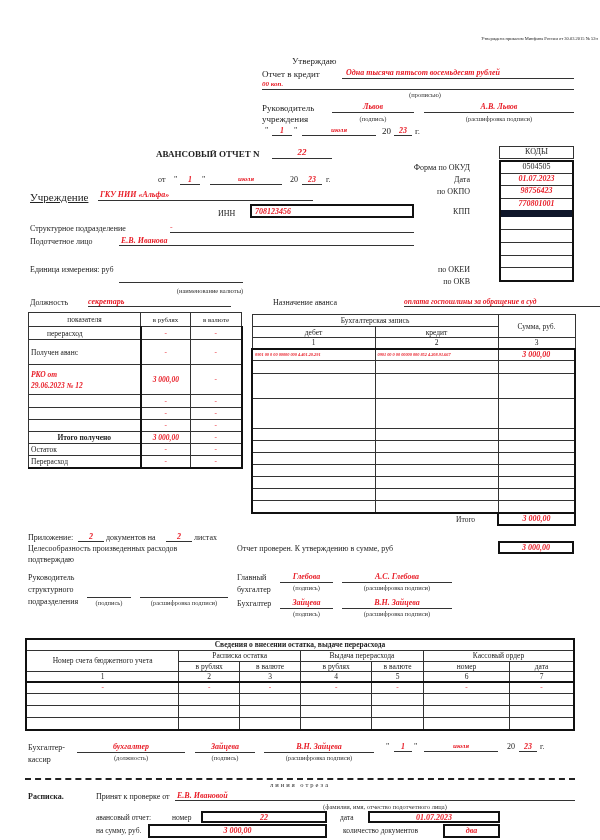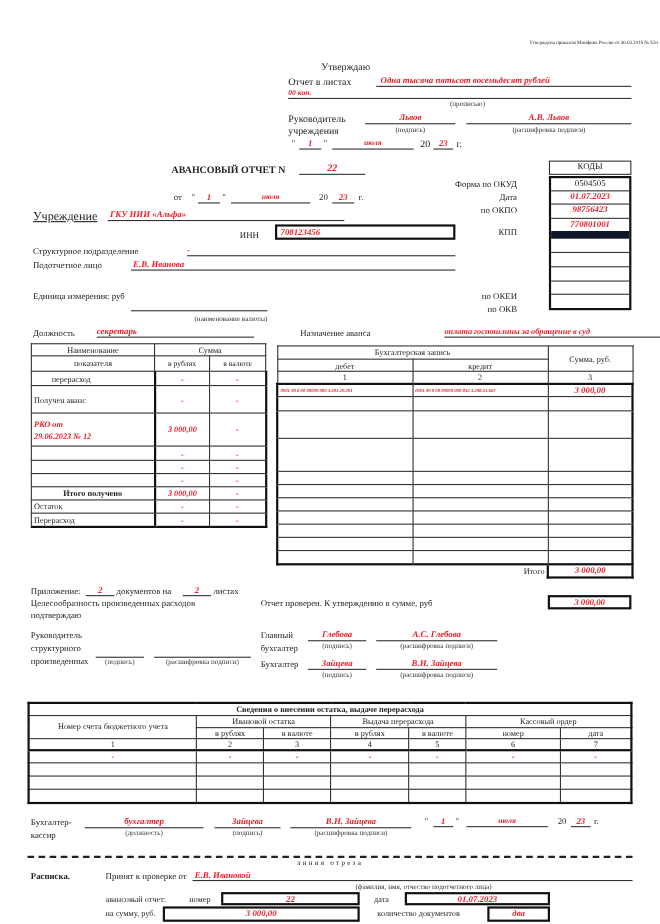--- a/index.html
+++ b/index.html
@@ -19,21 +19,21 @@
   td.thickT { border-top: 2px solid #111; }
   td.thickB { border-bottom: 2px solid #111; }
   .dash { border-top: 2px dashed #222; }
 </style>
 </head>
 <body>
 
 <div class="abs r" style="left:380px;top:36px;width:218px;font-size:4.5px;">Утверждена приказом Минфина России от 30.03.2015 № 52н</div>
 
 <div class="abs" style="left:292px;top:56px;font-size:9px;">Утверждаю</div>
-<div class="abs" style="left:262px;top:69px;font-size:9px;">Отчет в листах</div>
+<div class="abs" style="left:262px;top:69px;font-size:9px;">Отчет в кредит</div>
 <div class="abs red ulth" style="left:342px;top:68px;width:232px;height:11px;font-size:8px;padding-left:4px;">Одна тысяча пятьсот восемьдесят рублей</div>
 <div class="abs red ulth" style="left:262px;top:80px;width:312px;height:10px;font-size:7px;">00 коп.</div>
 <div class="abs cap" style="left:390px;top:91px;width:70px;">(прописью)</div>
 
 <div class="abs" style="left:262px;top:103px;font-size:9px;">Руководитель</div>
 <div class="abs" style="left:262px;top:114px;font-size:9px;">учреждения</div>
 <div class="abs red ulth c" style="left:332px;top:102px;width:82px;height:11px;font-size:8px;">Львов</div>
 <div class="abs cap" style="left:332px;top:115px;width:82px;">(подпись)</div>
 <div class="abs red ulth c" style="left:424px;top:102px;width:150px;height:11px;font-size:8px;">А.В. Львов</div>
 <div class="abs cap" style="left:424px;top:115px;width:150px;">(расшифровка подписи)</div>
@@ -104,24 +104,20 @@
 <div class="abs" style="left:273px;top:298px;font-size:8px;">Назначение аванса</div>
 <div class="abs red ulth" style="left:376px;top:297px;width:198px;height:10px;font-size:7.5px;margin-left:28px;">оплата госпошлины за обращение в суд</div>
 
 <table style="left:28px;top:312px;width:213px;">
   <colgroup>
       <col style="width:112px">
       <col style="width:50px">
       <col style="width:51px">
     </colgroup>
   <tbody>
-      <tr style="height:11px;">
-    <td class="c">Наименование</td>
-    <td class="c" colspan="2">Сумма</td>
-  </tr>
   <tr style="height:14px;">
     <td class="c">показателя</td>
     <td class="c" style="font-size:7px;">в рублях</td>
     <td class="c" style="font-size:7px;">в валюте</td>
   </tr>
   <tr style="height:13px;">
     <td style="padding-left:18px;">перерасход</td>
     <td class="c red thickL">-</td>
     <td class="c red thickR">-</td>
   </tr>
@@ -241,40 +237,40 @@
         <td></td>
         <td class="thickR"></td>
       </tr>
   <tr style="height:12px;">
         <td class="thickL thickB"></td>
         <td class="thickB"></td>
         <td class="thickR thickB"></td>
       </tr>
   <tr style="height:12px;">
     <td style="border:none;"></td>
-    <td class="r" style="border:none;padding-right:2px;">Итого</td>
+    <td class="r" style="border:none;padding-right:22px;">Итого</td>
     <td class="c red" style="border:2px solid #111;font-size:8px;">3 000,00</td>
   </tr>
 </tbody>
   </table>
 
 <div class="abs" style="left:28px;top:533px;font-size:8px;">Приложение:</div>
 <div class="abs red ul c" style="left:78px;top:532px;width:26px;height:10px;font-size:8px;">2</div>
 <div class="abs" style="left:106px;top:533px;font-size:8px;">документов на</div>
 <div class="abs red ul c" style="left:166px;top:532px;width:26px;height:10px;font-size:8px;">2</div>
 <div class="abs" style="left:194px;top:533px;font-size:8px;">листах</div>
 <div class="abs" style="left:28px;top:544px;font-size:8px;">Целесообразность произведенных расходов</div>
 <div class="abs" style="left:28px;top:555px;font-size:8px;">подтверждаю</div>
 <div class="abs" style="left:237px;top:544px;font-size:8px;">Отчет проверен. К утверждению в сумме, руб</div>
 <div class="abs red c" style="left:498px;top:541px;width:76px;height:13px;border:2px solid #111;font-size:8px;">3 000,00</div>
 
 <div class="abs" style="left:28px;top:572px;font-size:8px;line-height:12px;">
   <div>Руководитель</div>
   <div>структурного</div>
-  <div>произведенных</div>
+  <div>подразделения</div>
 </div>
 <div class="abs ulth" style="left:87px;top:590px;width:44px;height:8px;"></div>
 <div class="abs cap" style="left:87px;top:599px;width:44px;">(подпись)</div>
 <div class="abs ulth" style="left:140px;top:590px;width:88px;height:8px;"></div>
 <div class="abs cap" style="left:140px;top:599px;width:88px;">(расшифровка подписи)</div>
 
 <div class="abs" style="left:237px;top:572px;font-size:8px;line-height:12px;">
   <div>Главный</div>
   <div>бухгалтер</div>
 </div>
@@ -298,21 +294,21 @@
       <col style="width:45px">
       <col style="width:75px">
       <col style="width:56px">
   </colgroup>
   <tbody>
       <tr style="height:11px;">
     <td class="c" colspan="7" style="font-weight:bold;">Сведения о внесении остатка, выдаче перерасхода</td>
   </tr>
   <tr style="height:11px;">
     <td class="c" rowspan="2">Номер счета бюджетного учета</td>
-    <td class="c" colspan="2">Ивановой остатка</td>
+    <td class="c" colspan="2">Расписка остатка</td>
     <td class="c" colspan="2">Выдача перерасхода</td>
     <td class="c" colspan="2">Кассовый ордер</td>
   </tr>
   <tr style="height:10px;">
     <td class="c">в рублях</td>
     <td class="c">в валюте</td>
     <td class="c">в рублях</td>
     <td class="c">в валюте</td>
     <td class="c">номер</td>
     <td class="c">дата</td>

